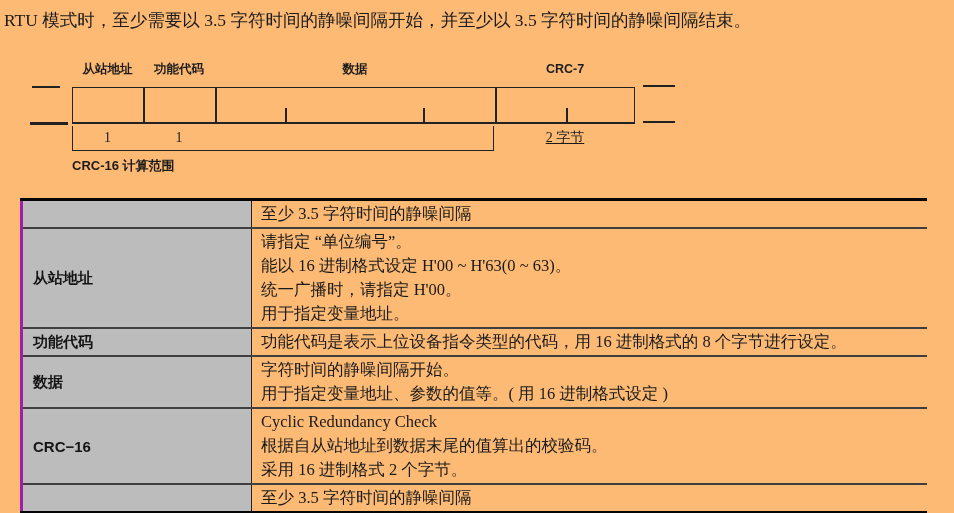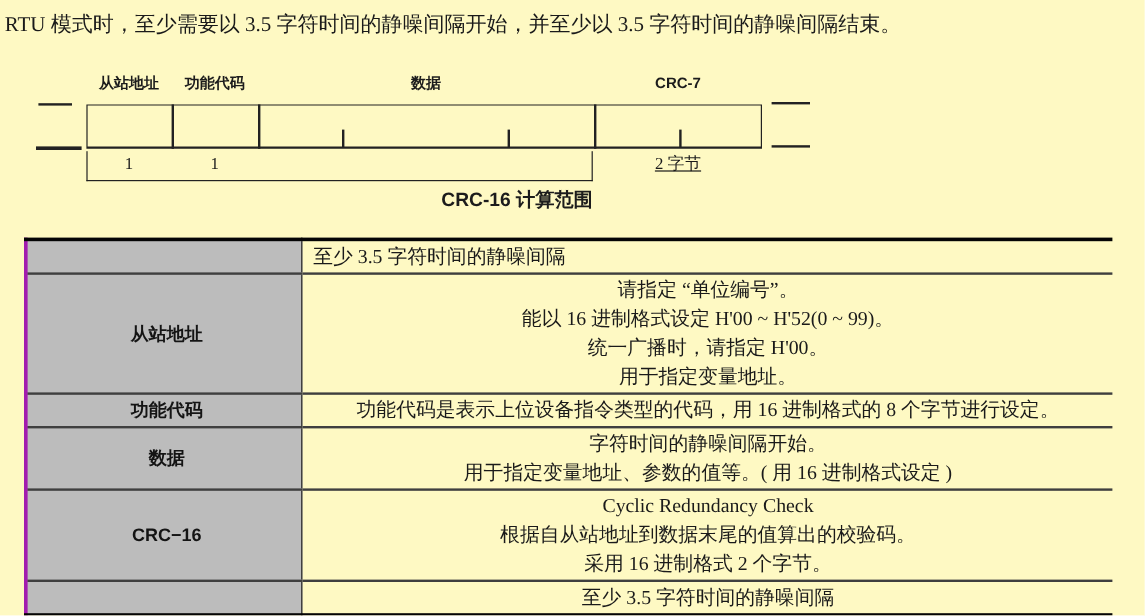--- a/index.html
+++ b/index.html
@@ -1,21 +1,21 @@
 <!DOCTYPE html>
 <html><head>
 <meta charset="utf-8">
 <style>
   * { margin: 0; padding: 0; box-sizing: border-box; }
   html,body { background: #ffffff; }
   #page {
     position: relative;
     width: 954px;
     height: 513px;
-    background: #fef9c3;
+    background: #fdba74;
     color: var(--text, #1a1a1a);
     font-family: "Liberation Serif", serif;
     overflow: hidden;
   }
   
   #intro {
     position: absolute;
     left: 4px; top: 8px;
     width: 940px;
     font-size: 17.5px;
@@ -45,35 +45,35 @@
   }
   #crc-bracket {
     left: 72px; top: 126px; width: 422px; height: 25px;
     border-left: 1.5px solid var(--line, #222);
     border-right: 1.5px solid var(--line, #222);
     border-bottom: 1.5px solid var(--line, #222);
   }
   #crc-range-label {
     left: 72px; top: 157px; width: 422px;
     font-family: "Liberation Sans", sans-serif;
-    font-weight: bold; font-size: 16px; text-align: right;
+    font-weight: bold; font-size: 13px; text-align: left;
     color: #1c1c1c;
   }
   
   #spec-table {
     position: absolute;
     left: 20px; top: 198px;
     width: 907px;
     border-collapse: collapse;
     table-layout: fixed;
     border-top: 3px solid #050505;
     border-bottom: 3px solid #050505;
     border-left: 3px solid #a21caf;
   }
-  #spec-table tr + tr td { border-top: 2px solid #3f3f3f; text-align: center; }
+  #spec-table tr + tr td { border-top: 2px solid #3f3f3f; }
   #spec-table td.c1 {
     width: 230px;
     background: var(--cell-fill, #bcbcbc);
     border-right: 1.5px solid #222;
     font-family: "Liberation Sans", sans-serif;
     font-weight: bold; font-size: 15px;
     color: #141414;
     padding: 2px 6px 2px 10px;
     vertical-align: middle;
   }
@@ -131,21 +131,21 @@
         <tr>
           <td class="c1"></td>
           <td class="c2">
             <div>至少 3.5 字符时间的静噪间隔</div>
           </td>
         </tr>
         <tr>
           <td class="c1">从站地址</td>
           <td class="c2">
             <div>请指定 “单位编号”。</div>
-            <div>能以 16 进制格式设定 H'00 ~ H'52(0 ~ 99)。</div>
+            <div>能以 16 进制格式设定 H'00 ~ H'63(0 ~ 63)。</div>
             <div>统一广播时，请指定 H'00。</div>
             <div>用于指定变量地址。</div>
           </td>
         </tr>
         <tr>
           <td class="c1">功能代码</td>
           <td class="c2">
             <div>功能代码是表示上位设备指令类型的代码，用 16 进制格式的 8 个字节进行设定。</div>
           </td>
         </tr>

